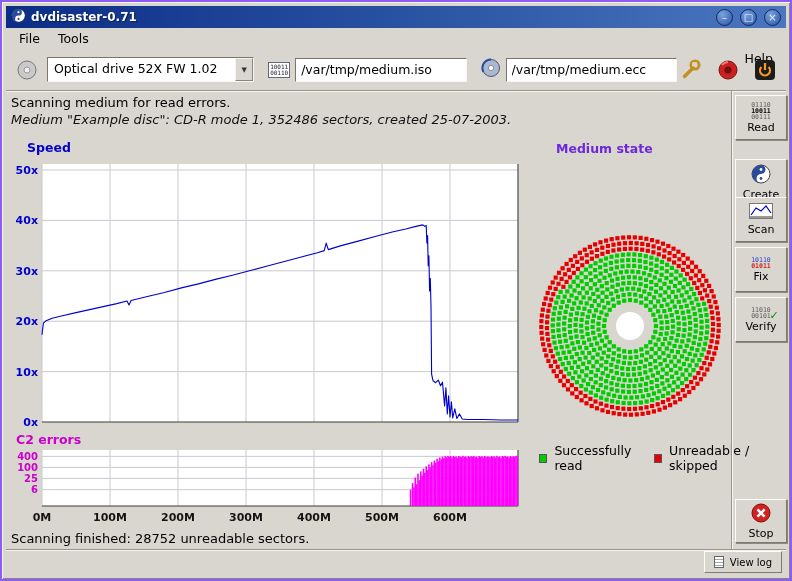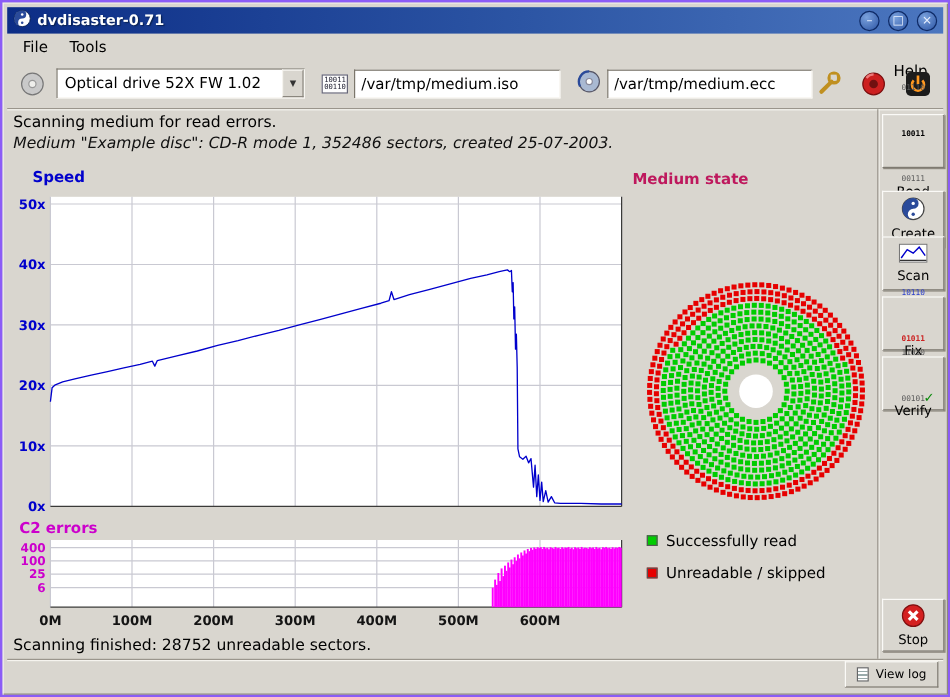--- a/index.html
+++ b/index.html
@@ -53,33 +53,33 @@
 
   
   .status1 { position:absolute; left:9px; top:93px; font-size:13px; color:#000; }
   .status2 { position:absolute; left:9px; top:110px; font-size:13px; font-style:italic; color:#111; }
   .bottom-status { position:absolute; left:9px; top:529px; font-size:13px; color:#000; }
 
   
   #plot-svg { position:absolute; left:10px; top:136px; }
   #disc-svg { position:absolute; left:530px; top:228px; }
   svg text { font-family:"DejaVu Sans","Liberation Sans",sans-serif; }
-  .medium-state-label { position:absolute; left:525px; top:139px; font-size:12.5px;
-                        font-weight:600; color:#be185d; }
-  .legend { position:absolute; left:537px; top:441px; display:flex; flex-direction:column; gap:12px; }
+  .medium-state-label { position:absolute; left:554px; top:139px; font-size:12.5px;
+                        font-weight:600; color:#6d28d9; }
+  .legend { position:absolute; left:537px; top:441px; display:flex; flex-direction:row; gap:0; }
   .legend-row { display:flex; align-items:center; gap:7px; font-size:12.5px; }
   .swatch { width:9px; height:9px; border:1px solid #555; }
 
   
   .side-btn { position:absolute; left:733px; width:52px; background:#d9d6cf;
               border:1px solid; border-color:#fbfaf7 #7e7a71 #7e7a71 #fbfaf7;
               box-shadow:1px 1px 0 #8d887e;
               display:flex; flex-direction:column; align-items:center; justify-content:center;
               gap:1px; font-family:"DejaVu Sans","Liberation Sans",sans-serif; font-size:11px; color:#000; }
-  .bin-icon { display:flex; flex-direction:column; align-items:center;gap:32px; }
+  .bin-icon { display:flex; flex-direction:column; align-items:center; }
   .bl { font-family:"DejaVu Sans Mono","Liberation Mono",monospace; font-size:6.5px;
         line-height:6px; display:block; letter-spacing:0; }
   .dim { color:#5a5a5a; }
   .str { color:#000; font-weight:bold; }
   .v-wrap { position:relative; }
   .v-check { position:absolute; right:-8px; bottom:-3px; color:#0a8a0a; font-weight:bold; font-size:11px; }
 
   
   .bottombar { position:absolute; left:4px; right:4px; bottom:3px; height:28px; }
   .viewlog-btn { position:absolute; right:4px; top:3px; height:22px; padding:0 9px;

